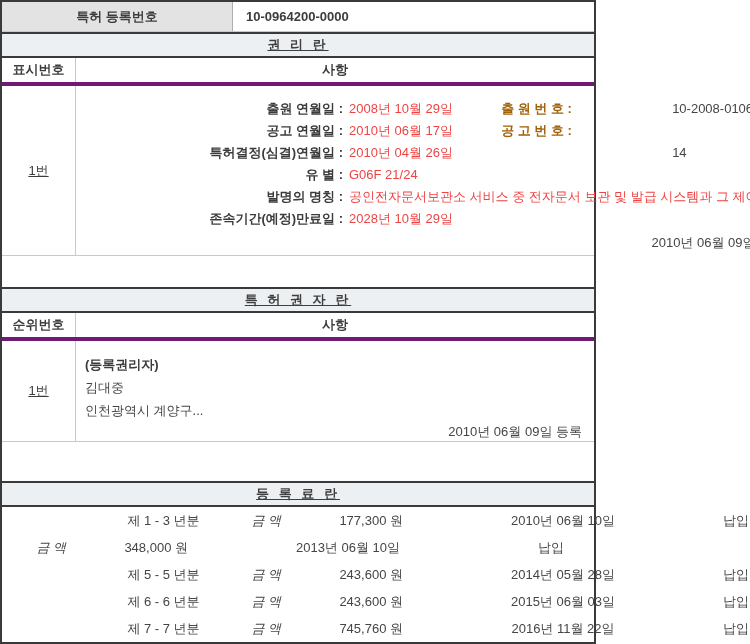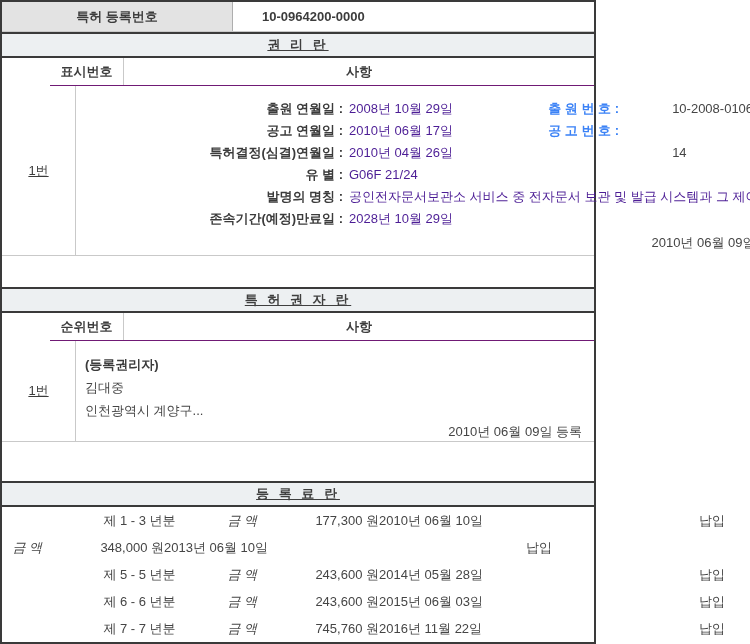--- a/index.html
+++ b/index.html
@@ -24,38 +24,38 @@
   .top-label {
     flex: 0 0 231px;
     background: #e3e3e3;
     border-right: 1px solid #aeaeae;
     display: flex; align-items: center; justify-content: center;
     font-weight: bold; color: #3c3c3c;
   }
   .top-value {
     flex: 1;
     display: flex; align-items: center;
-    padding-left: 29px;
+    padding-left: 13px;
     font-weight: bold; color: #3c3c3c;
   }
   
   .section-title {
     flex: 0 0 26px; height: 26px;
     border-top: 2px solid #3a3a3a;
     border-bottom: 2px solid #3a3a3a;
     background: #edf0f2;
     display: flex; align-items: center; justify-content: center;
     font-weight: bold; letter-spacing: 3px; color: #3f3f3f; text-decoration: underline;
   }
   
   .thead {
     flex: 0 0 28px; height: 28px;
     display: flex;
-    border-bottom: 1px solid #701a75;
-    font-weight: bold; color: #3c3c3c; margin-left: 48px;
+    border-bottom: 4px solid #701a75;
+    font-weight: bold; color: #3c3c3c;
   }
   .thead .no-col {
     flex: 0 0 74px;
     border-right: 1px solid #c9c9c9;
     display: flex; align-items: center; justify-content: center;
   }
   .thead .detail-col {
     flex: 1;
     display: flex; align-items: center; justify-content: center;
   }
@@ -67,38 +67,38 @@
     display: flex; align-items: center; justify-content: center;
     color: #3c3c3c;
     text-decoration: underline;
   }
   .trow .detail-col { flex: 1; padding: 12px 9px 6px 9px; }
   .rights-row { flex: 0 0 169px; height: 169px; }
   .holder-row { flex: 0 0 100px; height: 100px; }
   
   .dline { display: flex; line-height: 22px; white-space: nowrap; }
   .dlabel { flex: 0 0 258px; text-align: right; font-weight: bold; color: #3b3b3b; }
-  .dvalue { flex: 1; padding-left: 6px; color: #4c1d95; overflow: hidden; }
-  .drlabel { flex: 0 0 165px; text-align: center; font-weight: bold; color: #3b82f6; }
+  .dvalue { flex: 1; padding-left: 6px; color: #ef4444; overflow: hidden; }
+  .drlabel { flex: 0 0 165px; text-align: left; font-weight: bold; color: #a16207; }
   .drvalue { flex: 0 0 122px; padding-left: 6px; color: #454545; }
   .reg-date { text-align: right; line-height: 22px; padding-right: 3px; color: #454545; margin-top: 2px; }
   
   .hline { line-height: 23px; color: #454545; }
   .hline.bold { font-weight: bold; color: #3b3b3b; }
   .holder-regdate { text-align: right; line-height: 20px; padding-right: 3px; color: #454545; }
   
   .gap-1 { flex: 0 0 32px; border-top: 1px solid #c9c9c9; background: #fff; }
   .gap-2 { flex: 0 0 40px; border-top: 1px solid #c9c9c9; background: #fff; }
   
-  .fee-body { flex: 1; display: flex; flex-direction: column; }
+  .fee-body { flex: 1; display: flex; flex-direction: column; padding-left: 24px; }
   .fee-row { flex: 1; display: flex; align-items: center; color: #454545; white-space: nowrap; }
   .fee-period { flex: 0 0 215px; padding-left: 60px; text-align: center; }
   .fee-amount-label { flex: 0 0 40px; text-align: right; font-style: italic; }
   .fee-amount { flex: 0 0 122px; text-align: right; }
-  .fee-date { flex: 0 0 320px; text-align: left; }
+  .fee-date { flex: 0 0 320px; text-align: center; }
   .fee-status { flex: 1; text-align: center; }
 </style>
 </head>
 <body>
 
 <div class="doc">
 
   <div class="top-row">
     <div class="top-label">특허 등록번호</div>
     <div class="top-value">10-0964200-0000</div>

